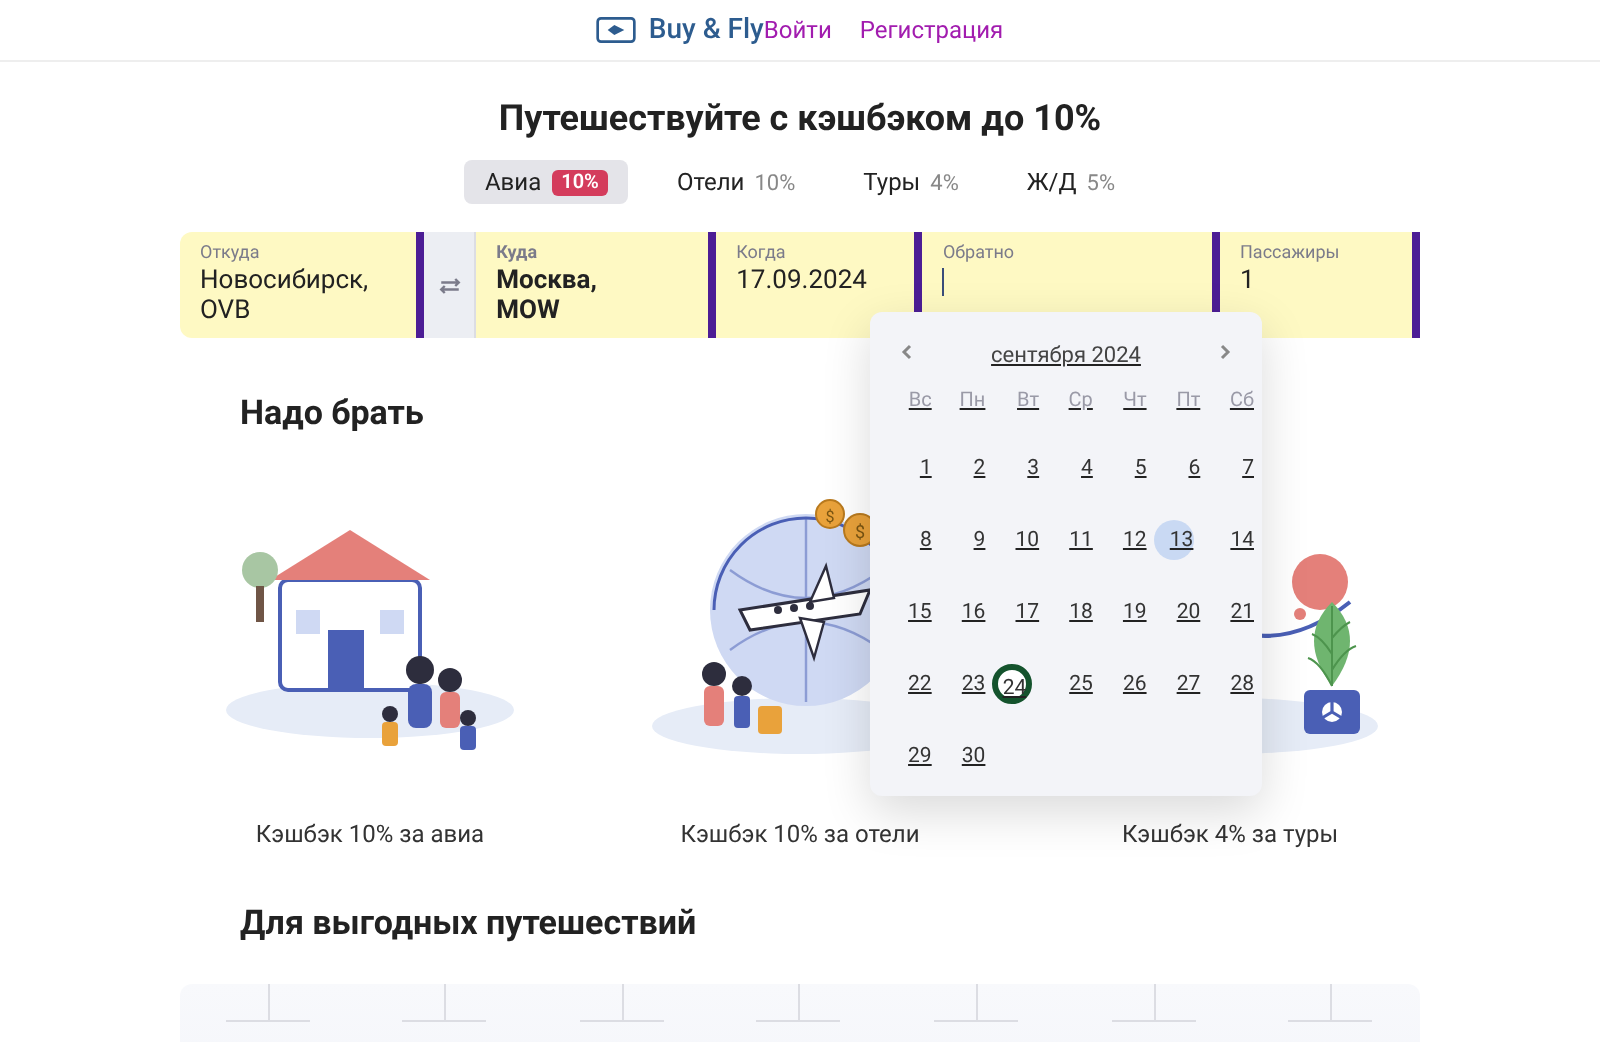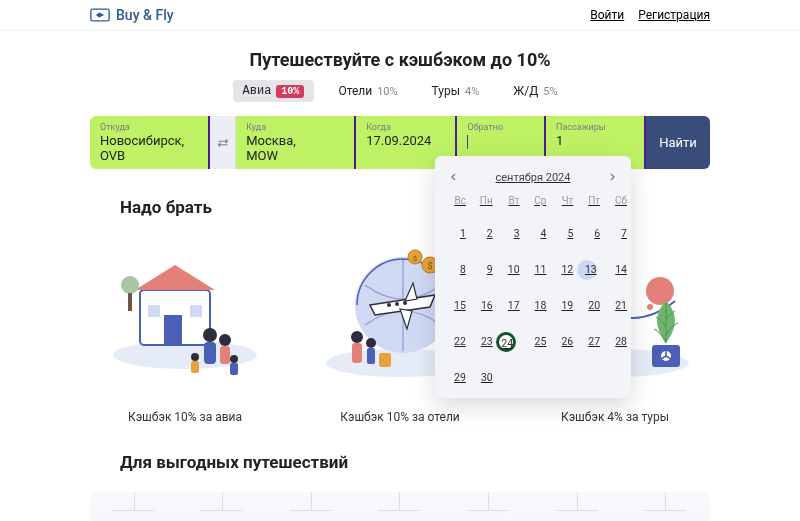--- a/index.html
+++ b/index.html
@@ -1,43 +1,43 @@
 <!DOCTYPE html>
 <html><head>
 <meta charset="utf-8">
 <style>
   * { box-sizing: border-box; margin: 0; padding: 0; }
   body { font-family: -apple-system, BlinkMacSystemFont, "Segoe UI", Roboto, Arial, sans-serif; background: #fff; color: #222; font-size: 13px; width: 800px; }
   
   
-  .topbar { height: 31px; display: flex; align-items: center; justify-content: space-between; padding: 0 90px; border-bottom: 1px solid #eee; }
+  .topbar { height: 31px; display: flex; align-items: center; justify-content: center; padding: 0 90px; border-bottom: 1px solid #eee; }
   .logo { display: flex; align-items: center; gap: 6px; color: #2d5c8f; font-weight: 500; font-size: 14px; }
   .logo svg { width: 20px; height: 14px; }
   .auth { display: flex; gap: 14px; font-size: 12px; }
-  .auth a { color: #000000; text-decoration: underline; cursor: pointer; }
+  .auth a { color: #a21caf; cursor: pointer; }
   
   
   .hero-title { text-align: center; font-size: 18px; font-weight: 700; margin: 18px 0 10px; }
   
   
   .tabs { display: flex; justify-content: center; gap: 14px; margin-bottom: 14px; font-size: 12px; }
   .tab { display: flex; align-items: center; gap: 5px; padding: 4px 10px; border-radius: 4px; cursor: pointer; }
-  .tab.active { background: #e4e4e9; font-family: Liberation Mono, monospace; }
+  .tab.active { background: #e4e4e9; }
   .badge { background: #d43c5c; color: #fff; font-size: 10px; padding: 1px 5px; border-radius: 3px; font-weight: 600; }
   .tab .pct { color: #888; font-size: 11px; }
   
   
   .searchbar { display: flex; margin: 0 90px; border-radius: 6px; overflow: visible; position: relative; }
-  .field { background: #bef264; padding: 6px 24px 6px 10px; border-right: 2px solid #4c1d95; position: relative; }
+  .field { background: #fef9c3; padding: 6px 24px 6px 10px; border-right: 4px solid #4c1d95; position: relative; }
   .field-label { font-size: 9px; color: #7b7b8a; margin-bottom: 1px; }
   .field-value { font-size: 13px; color: #222; }
   .f-from { flex: 0 0 120px; border-radius: 6px 0 0 6px; }
   .f-swap { flex: 0 0 26px; background: #eceef3; display: flex; align-items: center; justify-content: center; border-right: 1px solid #dcdde3; }
   .f-swap svg { width: 14px; height: 14px; stroke: #7b7b8a; }
-  .f-to { flex: 0 0 120px; }
+  .f-to { flex: 0 0 120px; font-weight: bold; }
   .f-when { flex: 0 0 100px; }
   .f-return { flex: 1 1 auto; }
   .f-pass { flex: 0 0 100px; }
   .find-btn { flex: 0 0 64px; background: #3a4d7a; color: #fff; font-size: 13px; display: flex; align-items: center; justify-content: center; cursor: pointer; border-radius: 0 6px 6px 0; }
   .blink-cursor { display: inline-block; width: 1px; height: 14px; background: #3a4d7a; vertical-align: middle; }
   
   
   .calendar { position: absolute; top: 40px; left: 345px; width: 196px; background: #f3f4f8; border-radius: 6px; box-shadow: 0 8px 24px rgba(0,0,0,0.15); padding: 8px 4px 10px; z-index: 50; text-decoration: underline; }
   .cal-header { display: flex; align-items: center; justify-content: space-between; padding: 4px 8px 8px; }
   .cal-title { font-size: 11px; color: #444; }
@@ -123,21 +123,20 @@
     <div class="field-value">17.09.2024</div>
   </div>
   <div class="field f-return">
     <div class="field-label">Обратно</div>
     <div class="field-value"><span class="blink-cursor"></span></div>
   </div>
   <div class="field f-pass">
     <div class="field-label">Пассажиры</div>
     <div class="field-value">1</div>
   </div>
-  <div class="find-btn">Найти</div>
 
   <div class="calendar">
     <div class="cal-header">
       <span class="cal-nav">
         <svg width="10" height="10" viewBox="0 0 10 10" fill="none" stroke="#888" stroke-width="1.5">
             <path d="M6 2 L3 5 L6 8"></path>
           </svg>
       </span>
       <span class="cal-title">сентября 2024</span>
       <span class="cal-nav">

